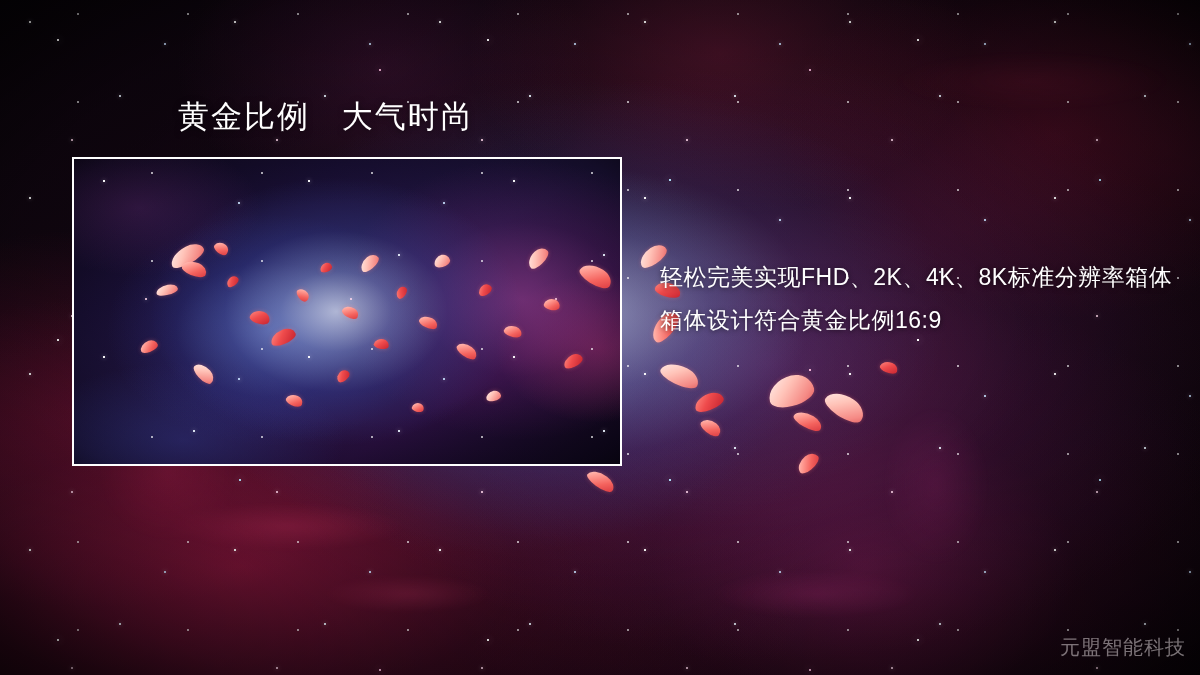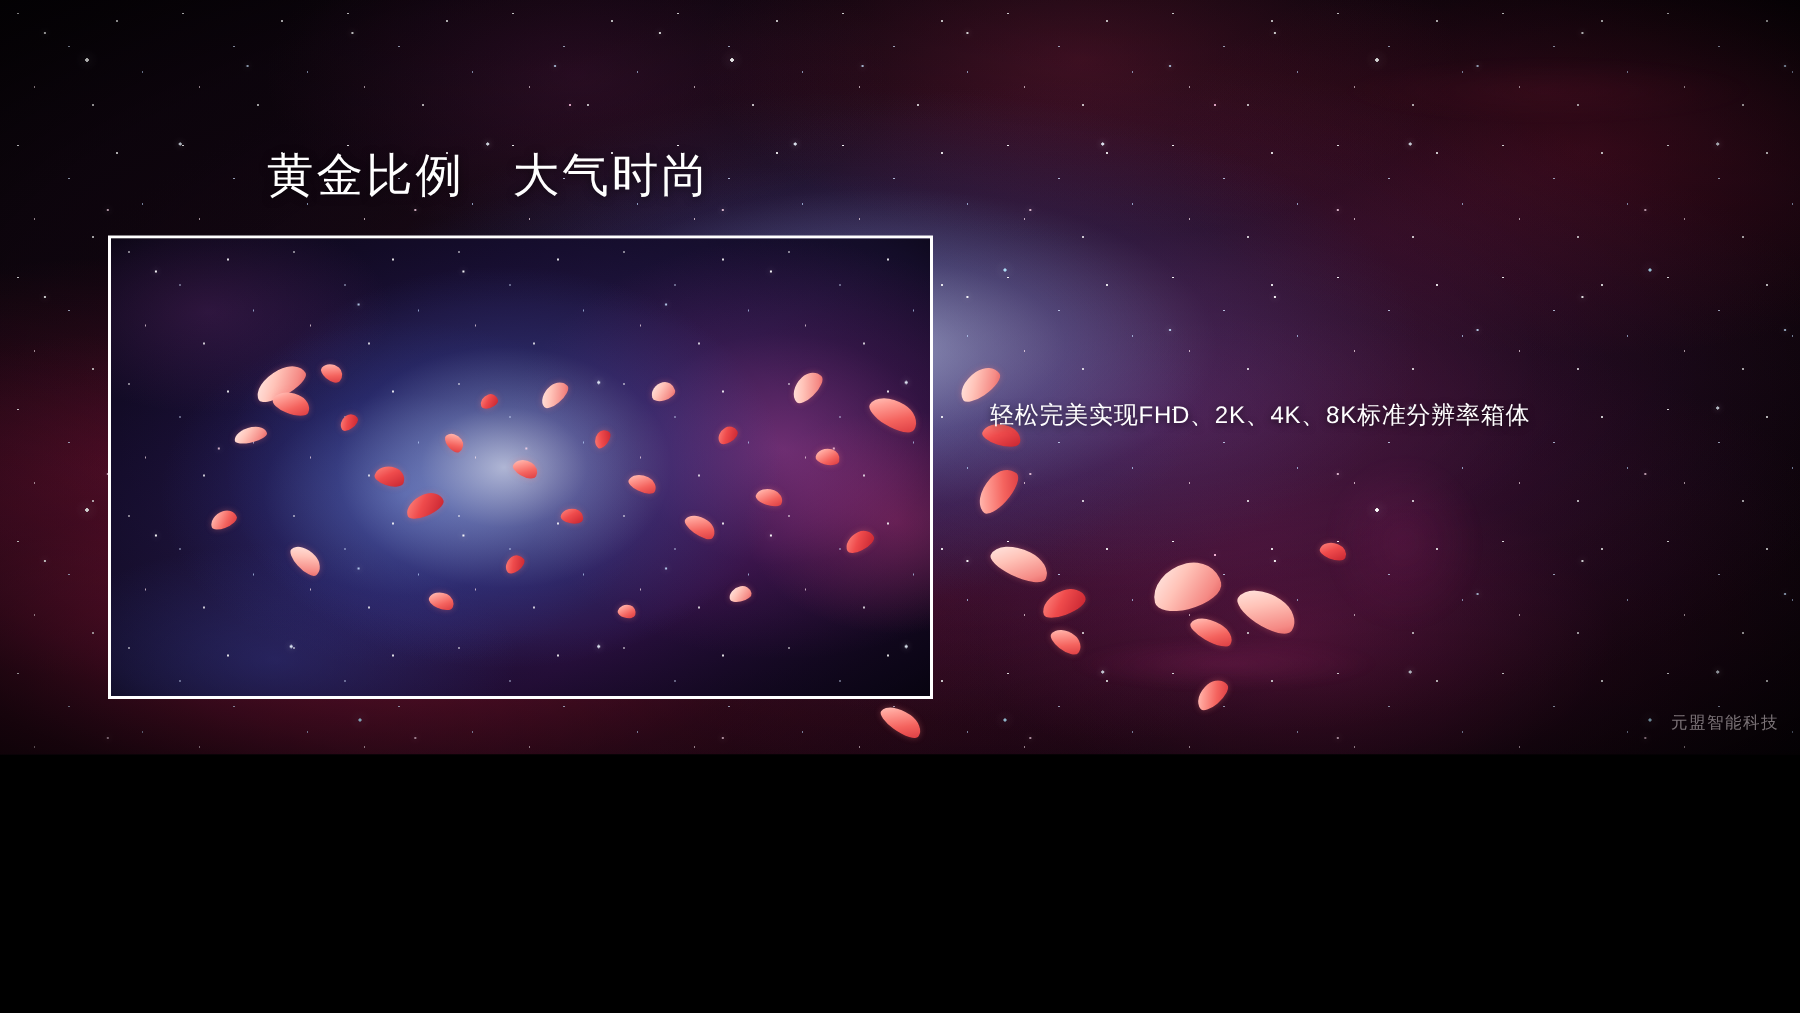--- a/index.html
+++ b/index.html
@@ -7,21 +7,21 @@
     padding: 0;
     background: #000;
   }
   body {
     font-family: "Liberation Sans", "DejaVu Sans", sans-serif;
   }
 
   #slide {
     position: relative;
     width: 1200px;
-    height: 503px;
+    height: 675px;
     overflow: hidden;
     background: #0a0409;
   }
 
   
   .bg-base {
     position: absolute;
     inset: 0;
     background:
       radial-gradient(ellipse 30% 34% at 49% 46%,
@@ -167,33 +167,33 @@
     text-shadow: 0 1px 6px rgba(0,0,0,0.55);
   }
 
   #body-copy {
     position: absolute;
     left: 660px;
     top: 256px;
     width: 520px;
   }
   .body-line {
-    font-size: 16px;
+    font-size: 23px;
     line-height: 43px;
     letter-spacing: 0.5px;
     color: #ffffff;
     white-space: pre;
     text-shadow: 0 1px 5px rgba(0,0,0,0.6);
   }
 
   #watermark {
     position: absolute;
     right: 14px;
     bottom: 14px;
-    font-size: 11px;
+    font-size: 20px;
     letter-spacing: 1px;
     color: rgba(215,205,210,0.55);
     white-space: pre;
   }
 </style>
 </head>
 <body>
 
 <div id="slide">
 
@@ -252,16 +252,17 @@
         <div class="petal deep" style="left: 262px; top: 212px; width: 14px; height: 10px; transform: rotate(-36deg);"></div>
         <div class="petal" style="left: 338px; top: 244px; width: 12px; height: 9px; transform: rotate(16deg);"></div>
         <div class="petal pale" style="left: 412px; top: 232px; width: 15px; height: 10px; transform: rotate(-12deg);"></div>
       </div>
   </div>
 
   <div id="title">黄金比例   大气时尚</div>
 
   <div id="body-copy">
     <div class="body-line">轻松完美实现FHD、2K、4K、8K标准分辨率箱体</div>
+    <div class="body-line">箱体设计符合黄金比例16:9</div>
   </div>
 
   <div id="watermark">元盟智能科技</div>
 </div>
 
 </body></html>

